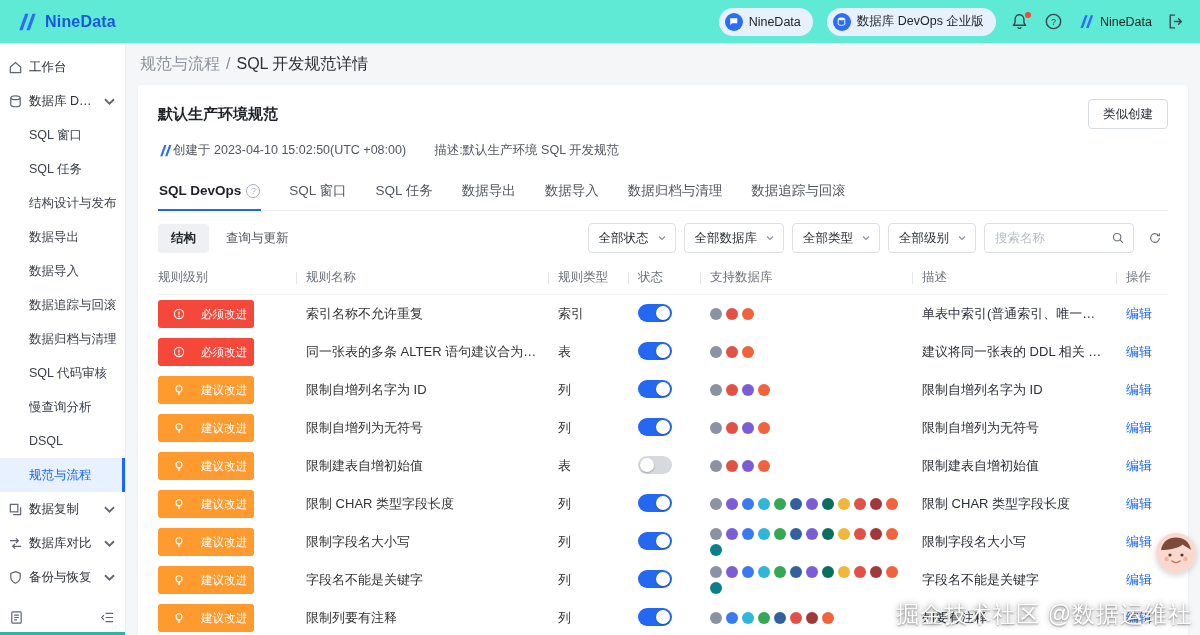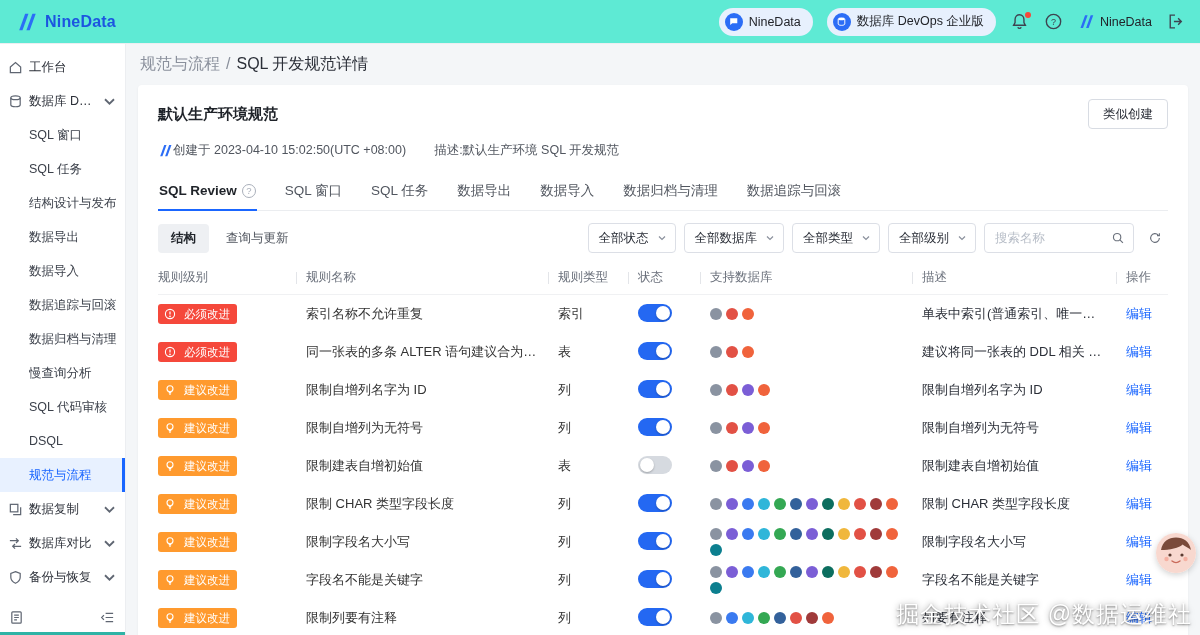--- a/index.html
+++ b/index.html
@@ -80,21 +80,21 @@
   
   .table { margin-top:8px; }
   .t-head, .t-row { display:grid; grid-template-columns:138px 252px 80px 72px 212px 1fr 52px; align-items:center; }
   .t-head { height:34px; color:#6b717c; font-size:12.5px; border-bottom:1px solid #f0f1f3; }
   .t-head .hc { position:relative; padding-left:10px; white-space:nowrap; overflow:hidden; }
   .t-head .hc:first-child { padding-left:0; }
   .t-head .hc + .hc::before { content:""; position:absolute; left:0; top:50%; transform:translateY(-50%); width:1px; height:12px; background:#e3e5e9; }
   .t-row { min-height:38px; padding:5px 0; }
   .t-row .cell { padding-left:10px; min-width:0; }
   .t-row .cell:first-child { padding-left:0; }
-  .badge { display:inline-flex; align-items:center; gap:8px; height:20px; padding:0 7px 0 6px; border-radius:3px; color:#fff; font-size:11.5px; white-space:nowrap; }
+  .badge { display:inline-flex; align-items:center; gap:16px; height:28px; padding:0 7px 0 15px; border-radius:3px; color:#fff; font-size:11.5px; white-space:nowrap; }
   .badge.must { background:#f5483b; }
   .badge.suggest { background:#ff9a2e; }
   .b-ico { display:inline-flex; } .b-ico svg { width:12px; height:12px; display:block; }
   .cell.name { white-space:nowrap; overflow:hidden; text-overflow:ellipsis; padding-right:10px; }
   .switch { display:inline-block; width:34px; height:18px; border-radius:10px; position:relative; cursor:pointer; }
   .switch .knob { position:absolute; top:2px; width:14px; height:14px; border-radius:50%; background:#fff; box-shadow:0 1px 2px rgba(0,0,0,.25); }
   .switch.on { background:#2468f2; } .switch.on .knob { right:2px; }
   .switch.off { background:#d6dae0; } .switch.off .knob { left:2px; }
   .cell.dbs { display:flex; flex-wrap:wrap; gap:4px; padding-right:10px; }
   .db-dot { width:12px; height:12px; border-radius:50%; flex:0 0 auto; }
@@ -209,24 +209,24 @@
           <div class="sub-item">
             <span class="lbl">数据导入</span>
           </div>
           <div class="sub-item">
             <span class="lbl">数据追踪与回滚</span>
           </div>
           <div class="sub-item">
             <span class="lbl">数据归档与清理</span>
           </div>
           <div class="sub-item">
+            <span class="lbl">SQL 代码审核</span>
+          </div>
+          <div class="sub-item">
             <span class="lbl">慢查询分析</span>
-          </div>
-          <div class="sub-item">
-            <span class="lbl">SQL 代码审核</span>
           </div>
           <div class="sub-item">
             <span class="lbl">DSQL</span>
           </div>
           <div class="sub-item active">
             <span class="lbl">规范与流程</span>
           </div>
           <div class="side-item">
             <span class="ico ">
               <svg viewBox="0 0 16 16">
@@ -303,21 +303,21 @@
                 <path d="M11.4 21 17.9 3h3.6L15 21z" fill="#2b6df6"></path>
               </svg>
           </span>
           <span>创建于 2023-04-10 15:02:50(UTC +08:00)</span>
           <span class="desc-label">描述:</span>
           <span>默认生产环境 SQL 开发规范</span>
         </div>
 
         <div class="tab-bar">
             <div class="tab active">
-              <span>SQL Review</span>
+              <span>SQL DevOps</span>
               <span class="info-ic">?</span>
             </div>
             <div class="tab">
               <span>SQL 窗口</span>
             </div>
             <div class="tab">
               <span>SQL 任务</span>
             </div>
             <div class="tab">
               <span>数据导出</span>

